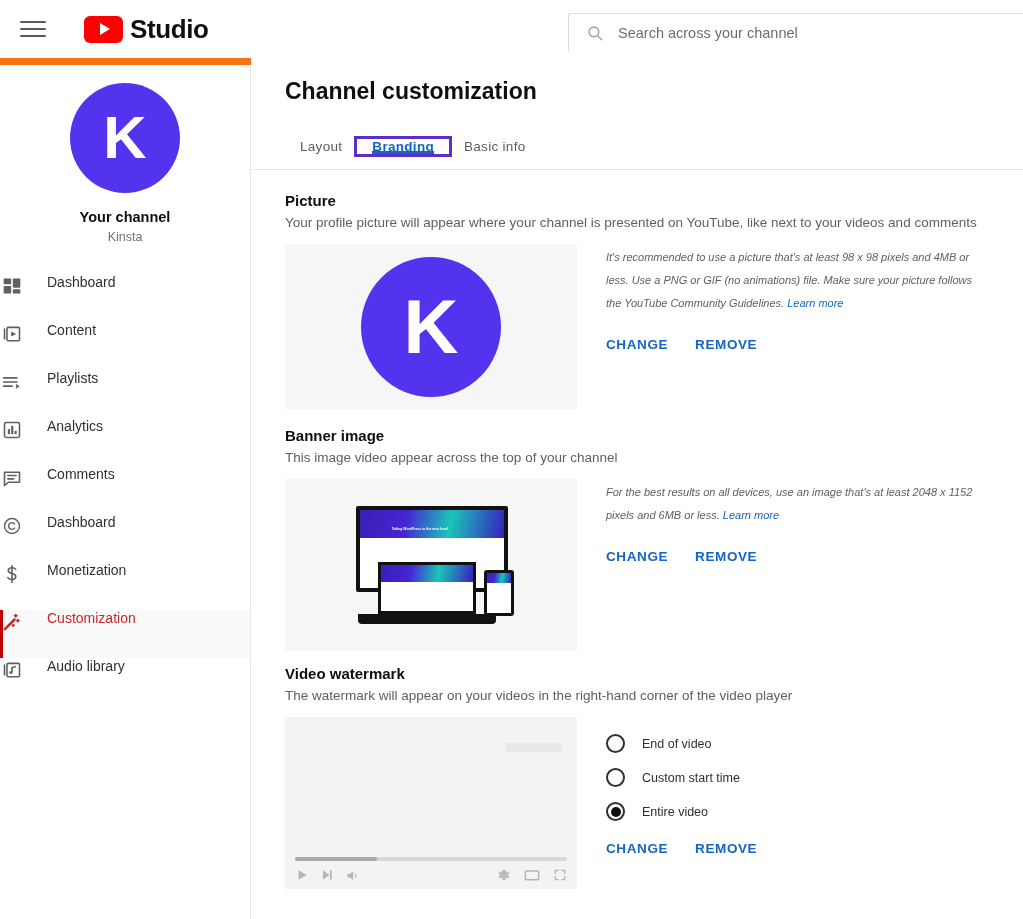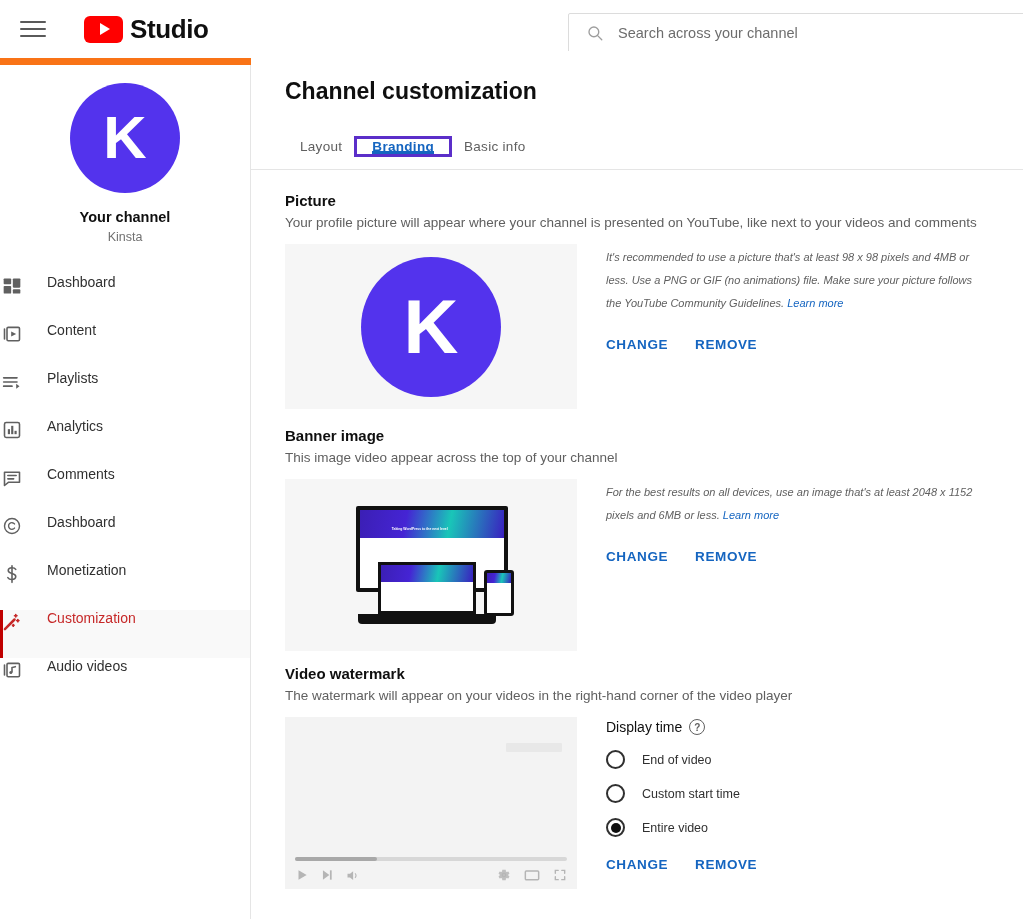--- a/index.html
+++ b/index.html
@@ -331,21 +331,21 @@
       </div>
       <div class="nav-item">
         <span class="nav-ico">
           <svg width="20" height="20" viewBox="0 0 24 24" fill="none" stroke="currentColor" stroke-width="1.9">
             <rect x="6" y="4" width="15" height="16" rx="1.5"></rect>
             <path d="M3 6v12" stroke-linecap="round"></path>
             <path d="M16 8l-4 1v5.3" stroke-linecap="round"></path>
             <circle cx="10.6" cy="15" r="1.8" fill="currentColor" stroke="none"></circle>
           </svg>
         </span>
-        <span class="nav-label">Audio videos</span>
+        <span class="nav-label">Audio library</span>
       </div>
     </div>
 </div>
 
 <div id="main">
   <div id="page-title">Channel customization</div>
   <div id="tabbar">
       <div class="tab">
         <span>Layout</span>
       </div>
@@ -451,24 +451,20 @@
               <svg width="16" height="14" viewBox="0 0 24 20" fill="none" stroke="currentColor" stroke-width="2.2">
                   <rect x="2" y="4" width="20" height="13" rx="1.5"></rect>
                 </svg>
               <svg width="14" height="14" viewBox="0 0 24 24" fill="none" stroke="currentColor" stroke-width="2.4" stroke-linecap="round">
                   <path d="M4 9V4h5M20 9V4h-5M4 15v5h5M20 15v5h-5"></path>
                 </svg>
             </div>
           </div>
         </div>
         <div class="side-col">
-          <div class="dt-head">
-            <span class="dt-label">Display time</span>
-            <span class="help-icon">?</span>
-          </div>
           <div id="radio-group">
               <div class="radio-row">
                 <span class="radio"></span>
                 <span class="radio-text">End of video</span>
               </div>
               <div class="radio-row">
                 <span class="radio"></span>
                 <span class="radio-text">Custom start time</span>
               </div>
               <div class="radio-row">

